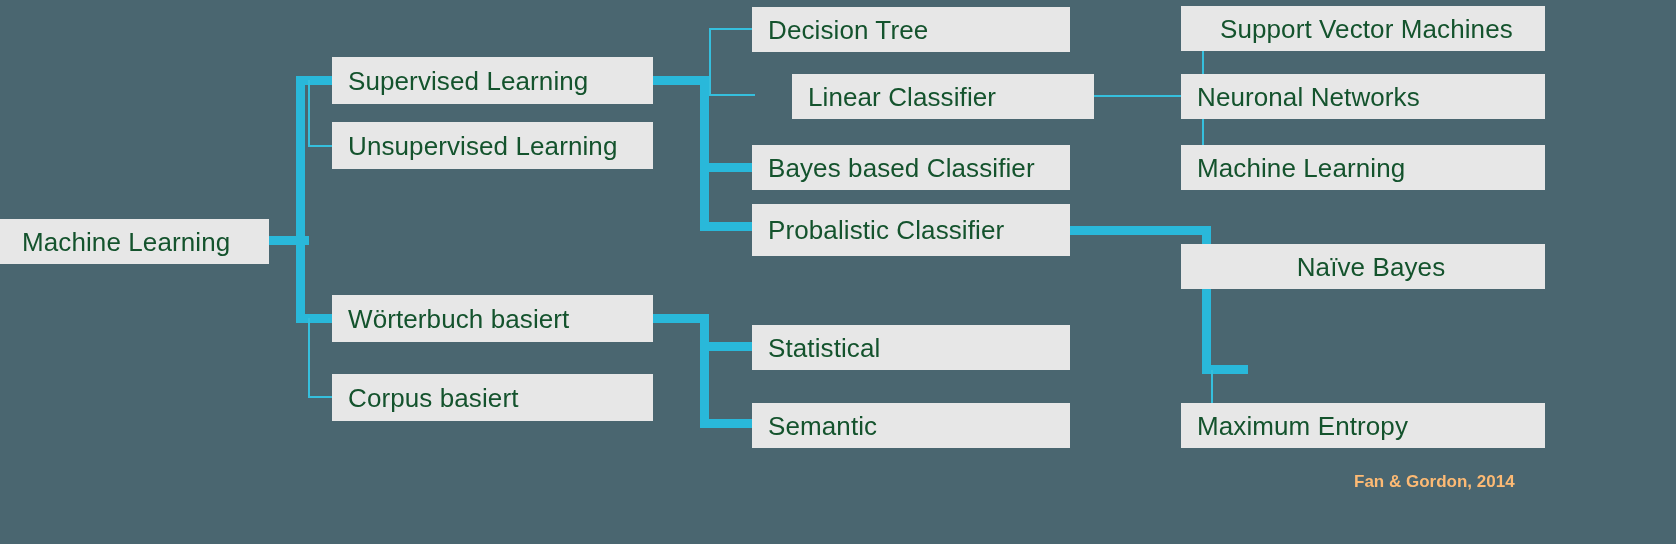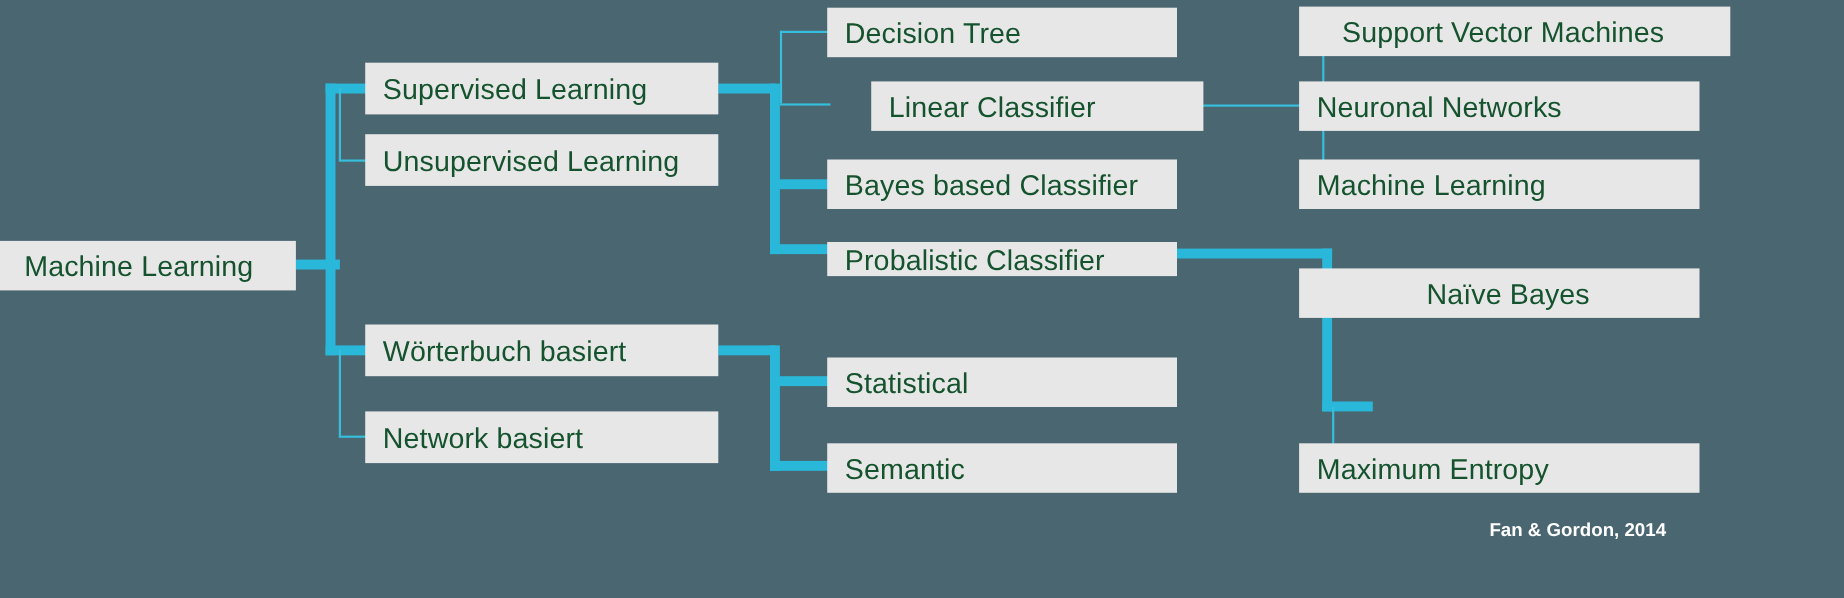--- a/index.html
+++ b/index.html
@@ -28,21 +28,21 @@
     line-height:1;
   }
   .node.root{ padding-left:22px; }
   .conn{
     position:absolute;
     background:#29b8da;
   }
   .conn.thin{ background:#35bfdd; }
   .attrib{
     position:absolute;
-    color:#ffffff;
+    color:#fdba74;
     font-size:17px;
     font-weight:bold;
     white-space:nowrap;
   }
 </style>
 </head>
 <body>
 
 <div id="canvas">
 
@@ -92,43 +92,43 @@
   <div class="node" style="left:332px; top:57px; width:321px; height:47px;">
     <span>Supervised Learning</span>
   </div>
   <div class="node" style="left:332px; top:122px; width:321px; height:47px;">
     <span>Unsupervised Learning</span>
   </div>
   <div class="node" style="left:332px; top:295px; width:321px; height:47px;">
     <span>Wörterbuch basiert</span>
   </div>
   <div class="node" style="left:332px; top:374px; width:321px; height:47px;">
-    <span>Network basiert</span>
+    <span>Corpus basiert</span>
   </div>
 
   <div class="node" style="left:752px; top:7px; width:318px; height:45px;">
     <span>Decision Tree</span>
   </div>
   <div class="node" style="left:792px; top:74px; width:302px; height:45px;text-align:center;">
     <span>Linear Classifier</span>
   </div>
   <div class="node" style="left:752px; top:145px; width:318px; height:45px;">
     <span>Bayes based Classifier</span>
   </div>
-  <div class="node" style="left:752px; top:220px; width:318px; height:31px;">
+  <div class="node" style="left:752px; top:204px; width:318px; height:52px;">
     <span>Probalistic Classifier</span>
   </div>
   <div class="node" style="left:752px; top:325px; width:318px; height:45px;">
     <span>Statistical</span>
   </div>
   <div class="node" style="left:752px; top:403px; width:318px; height:45px;">
     <span>Semantic</span>
   </div>
 
-  <div class="node" style="left:1181px; top:6px; width:392px; height:45px;padding-left:39px;">
+  <div class="node" style="left:1181px; top:6px; width:364px; height:45px;padding-left:39px;">
     <span>Support Vector Machines</span>
   </div>
   <div class="node" style="left:1181px; top:74px; width:364px; height:45px;">
     <span>Neuronal Networks</span>
   </div>
   <div class="node" style="left:1181px; top:145px; width:364px; height:45px;">
     <span>Machine Learning</span>
   </div>
   <div class="node" style="left:1181px; top:244px; width:364px; height:45px;justify-content:center;">
     <span>Naïve Bayes</span>

